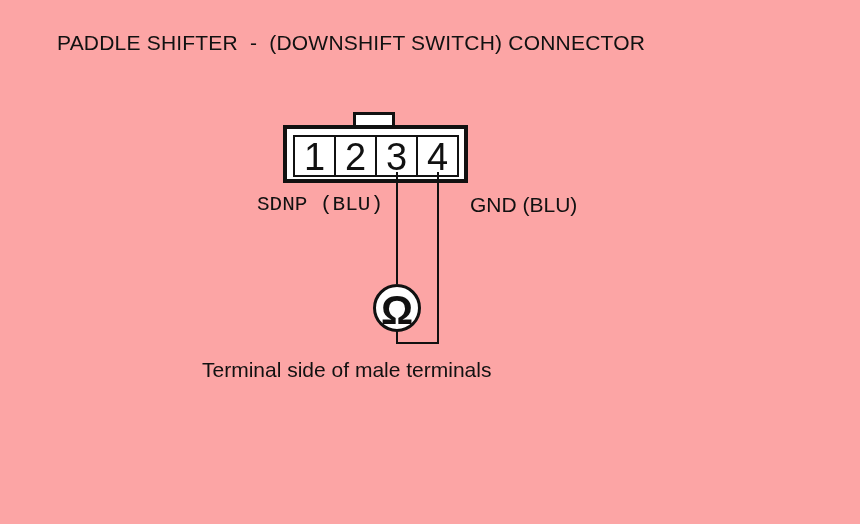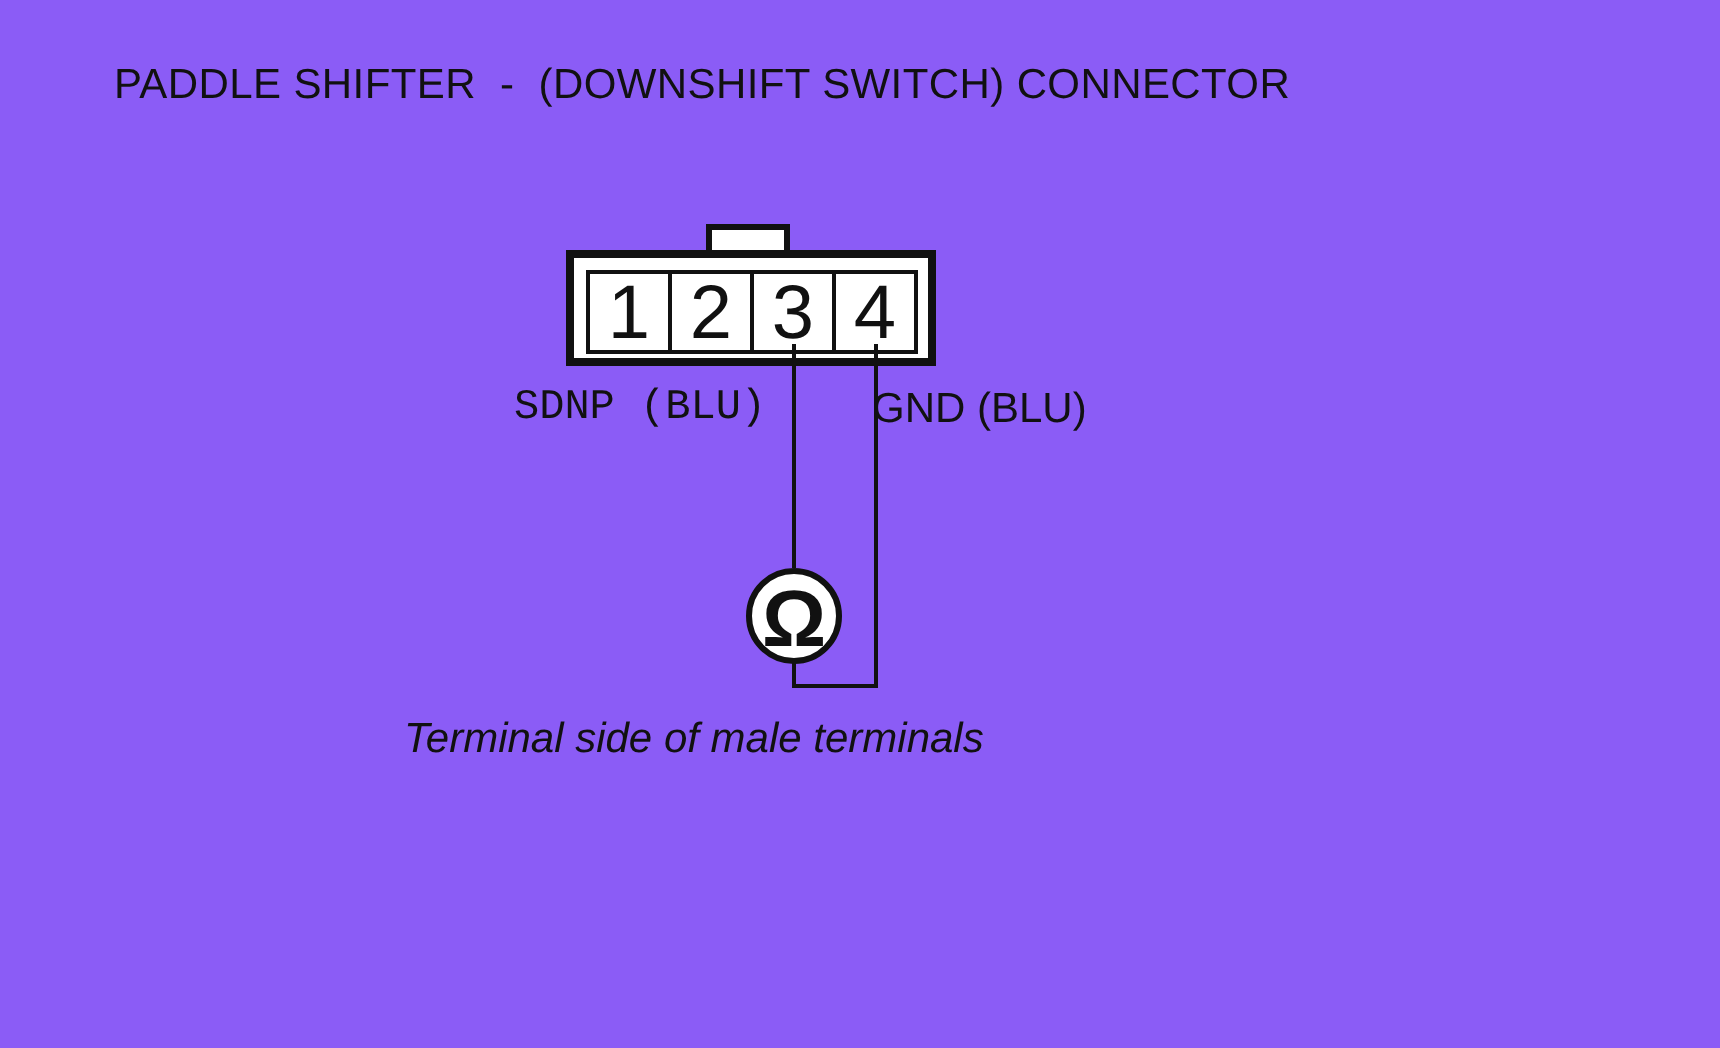--- a/index.html
+++ b/index.html
@@ -4,21 +4,21 @@
 <style>
   html, body {
     margin: 0;
     padding: 0;
     background: #ffffff;
   }
   .canvas {
     position: relative;
     width: 860px;
     height: 524px;
-    background: #8b5cf6;
+    background: #fca5a5;
     font-family: "Liberation Sans", sans-serif;
     color: #111111;
     overflow: hidden;
   }
   .title {
     position: absolute;
     left: 57px;
     top: 31px;
     font-size: 21px;
     letter-spacing: 0.2px;
@@ -100,29 +100,28 @@
     line-height: 1;
     margin-top: 3px;
   }
   .pin-label {
     position: absolute;
     font-size: 21px;
     color: #111111;
     white-space: pre;
   }
   .label-sdnp { left: 257px; top: 193px; font-family: Liberation Mono, monospace; }
-  .label-gnd  { left: 436px; top: 193px; }
+  .label-gnd  { left: 470px; top: 193px; }
   .caption {
     position: absolute;
     left: 202px;
     top: 358px;
     font-size: 21px;
     color: #111111;
     white-space: pre;
-    font-style: italic;
   }
 </style>
 </head>
 <body>
 
 <div class="canvas">
 
   <div class="title">PADDLE SHIFTER  -  (DOWNSHIFT SWITCH) CONNECTOR</div>
 
   <div class="connector-tab"></div>

